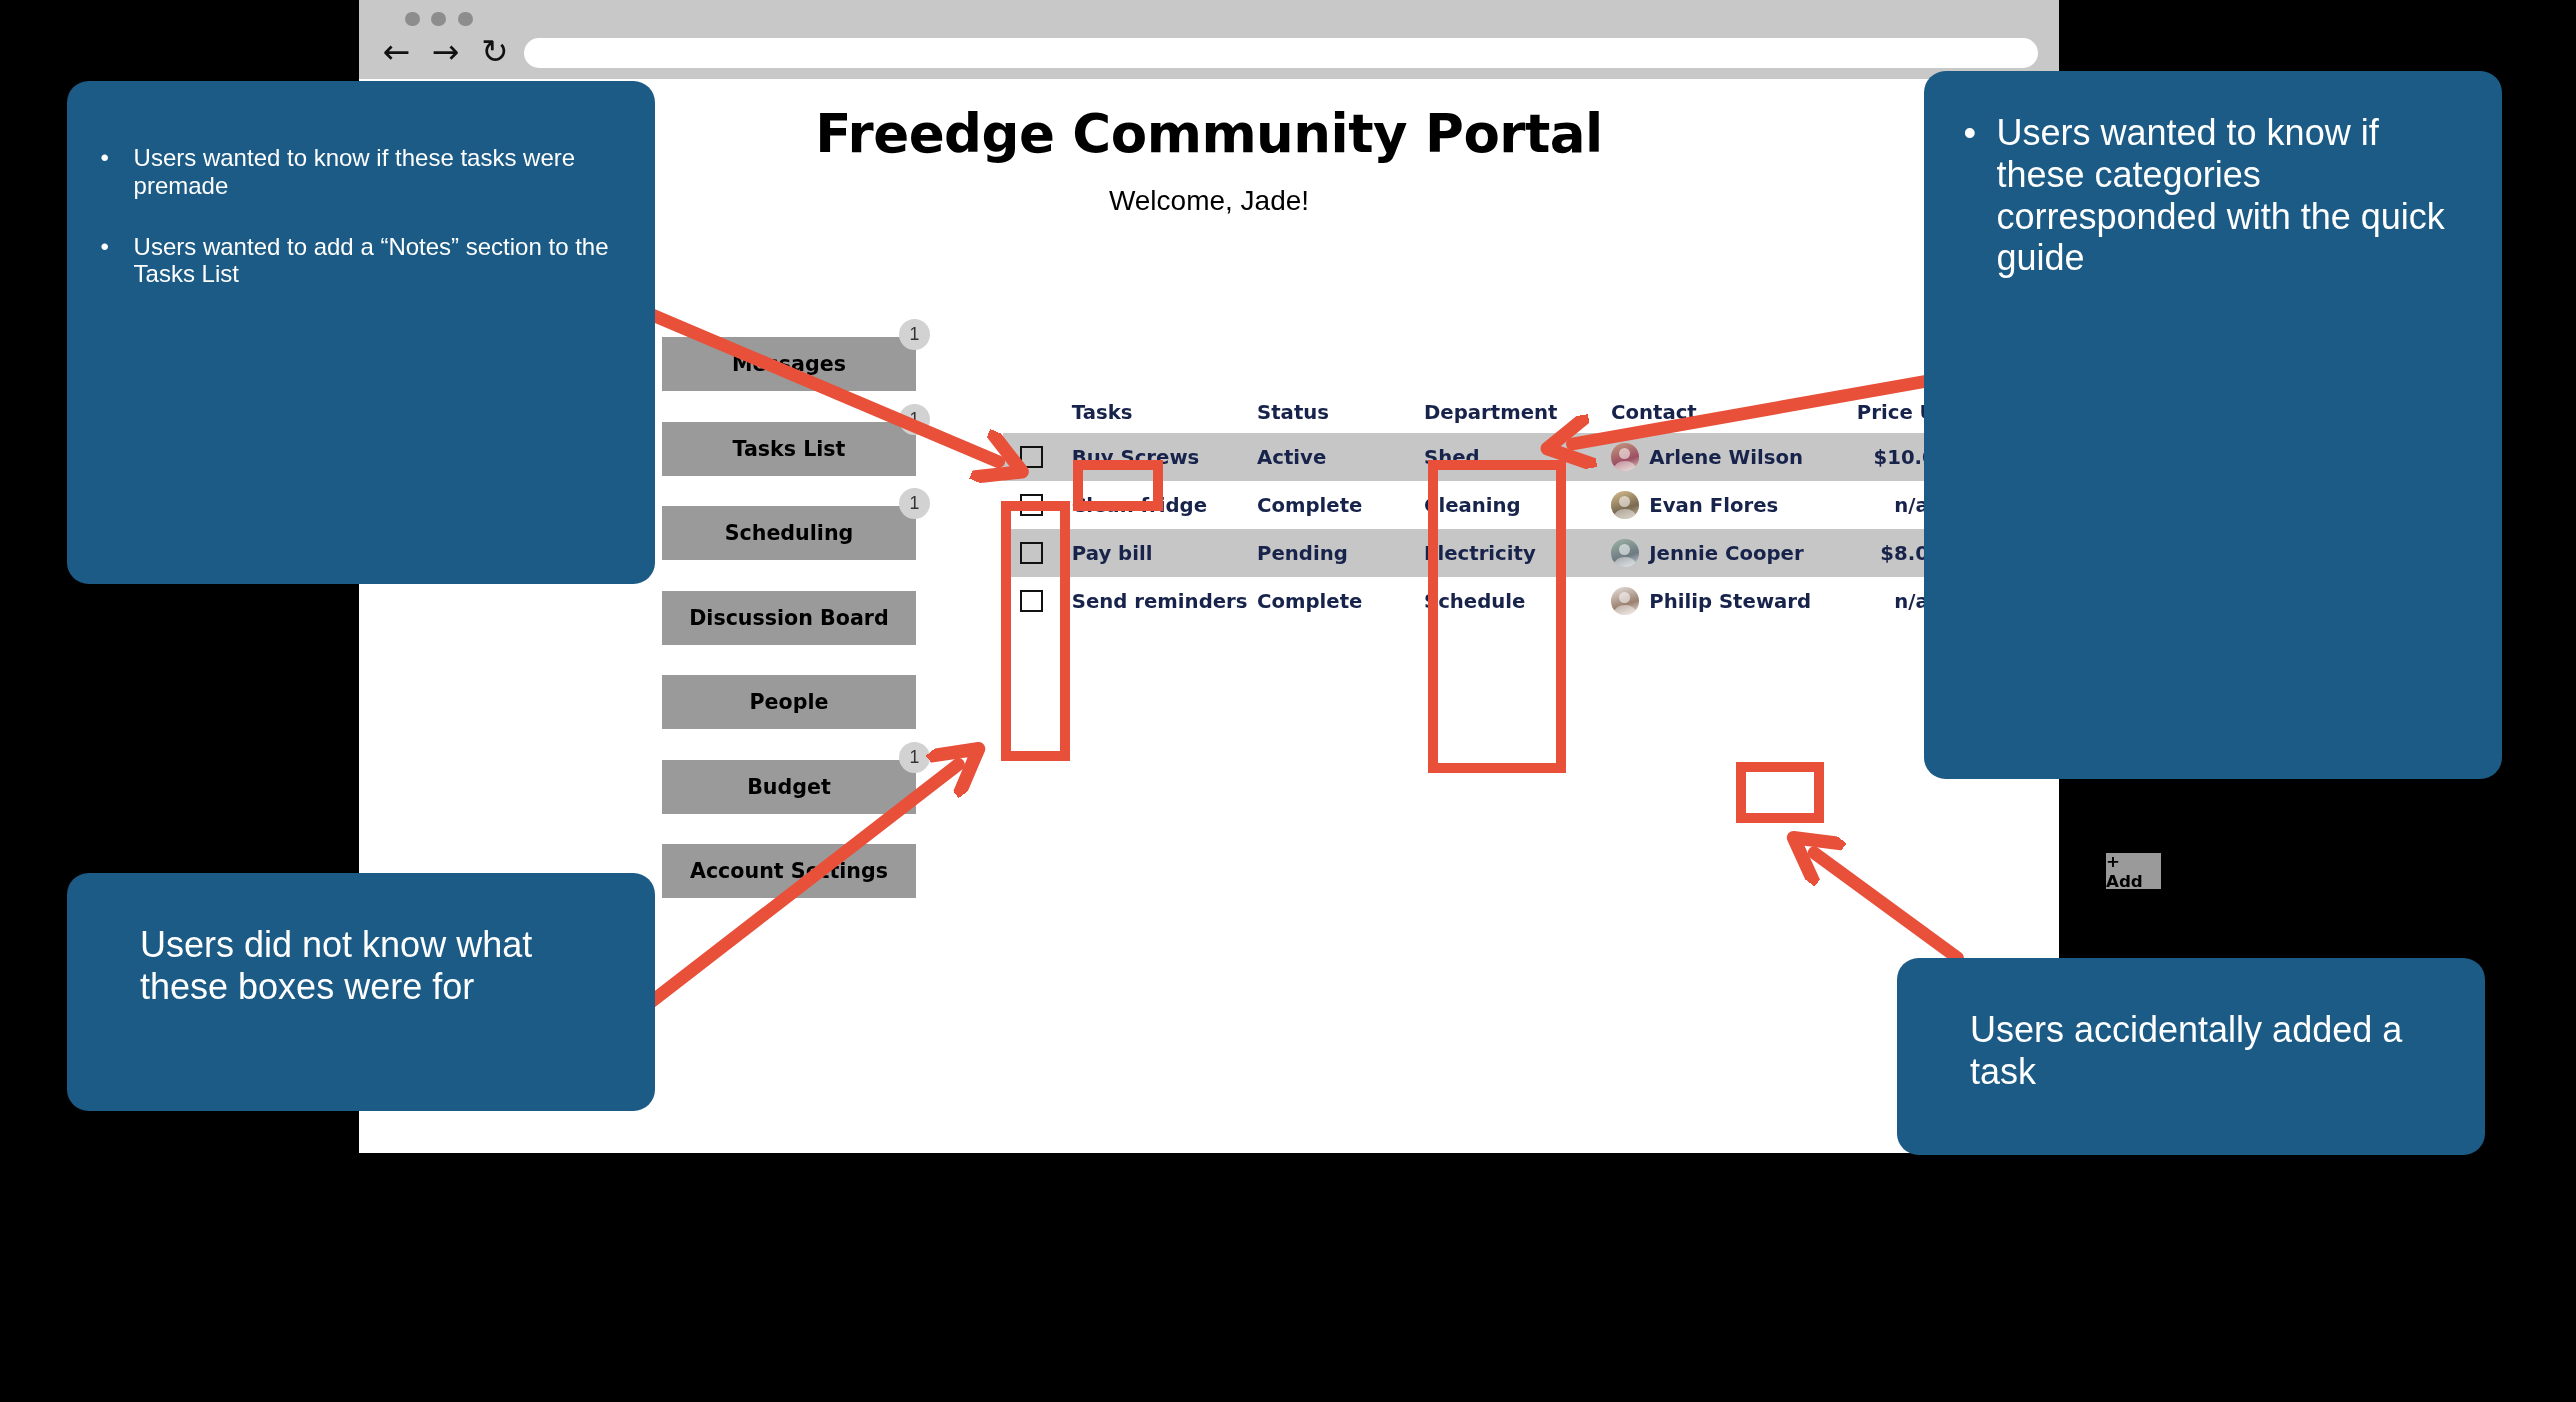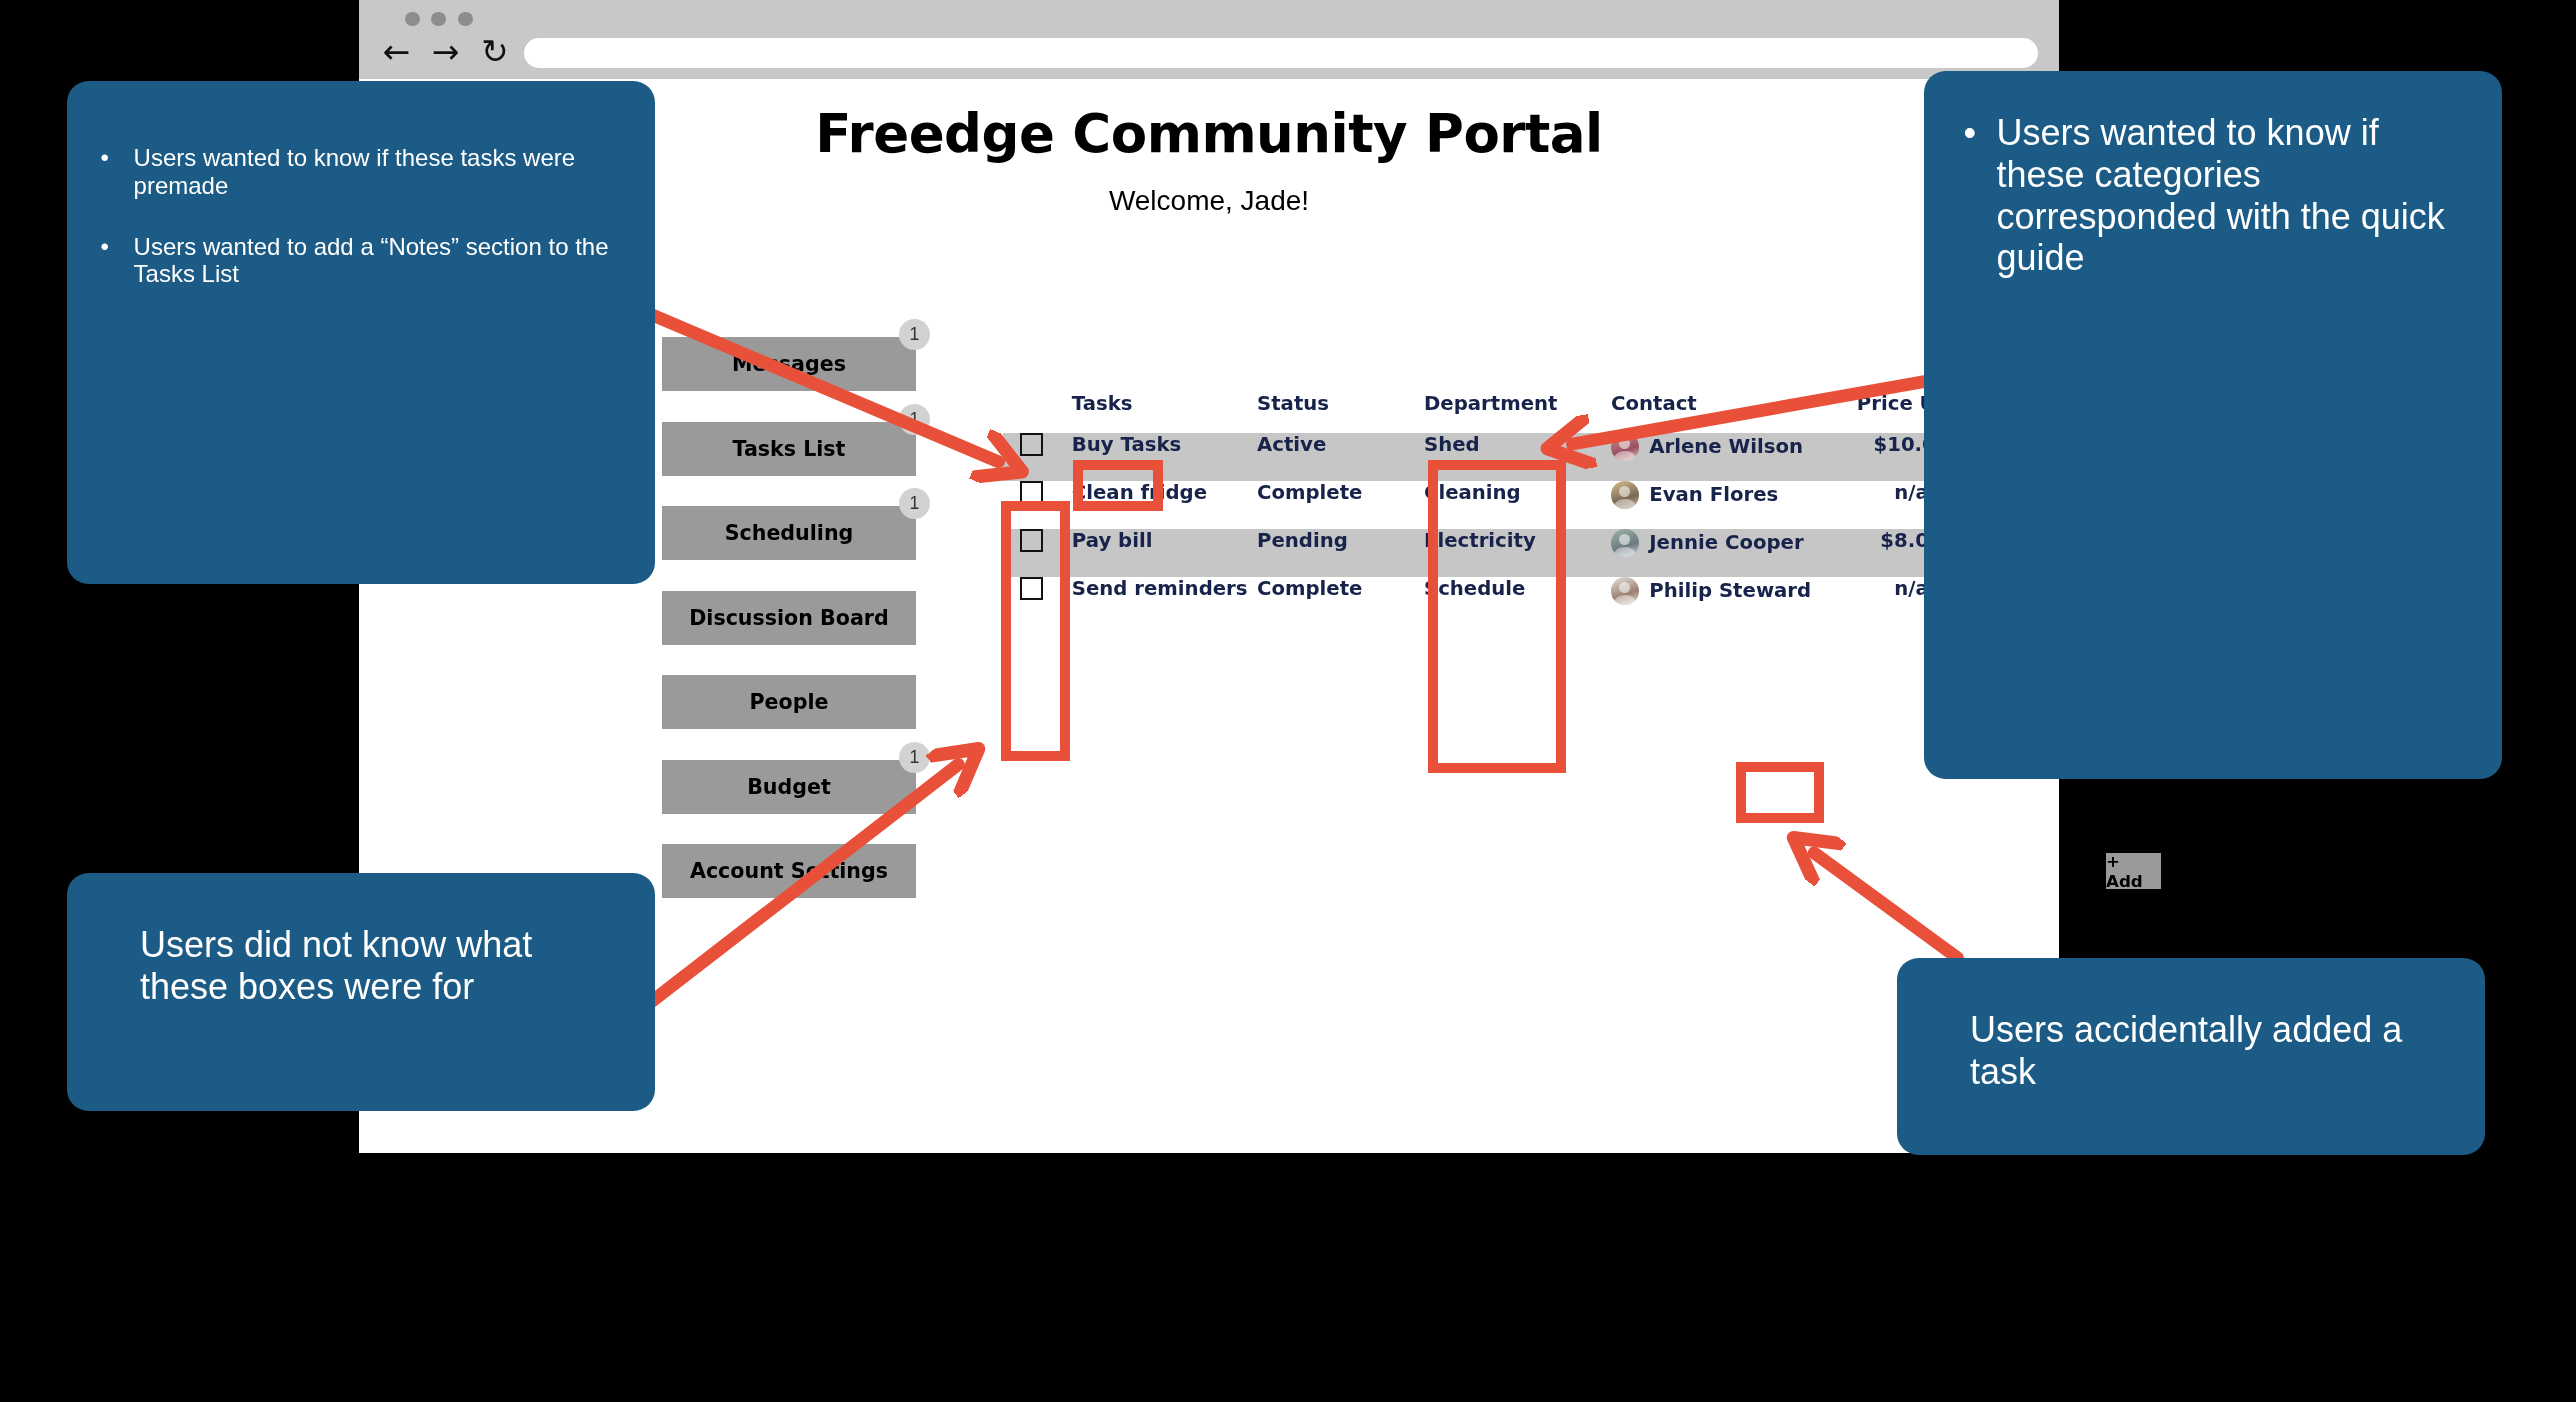--- a/index.html
+++ b/index.html
@@ -145,21 +145,21 @@
 
   
   #tasks-table {
     position: absolute;
     left: 644px;
     top: 313px;
     width: 983px;
   }
   .tbl-row {
     display: flex;
-    align-items: flex-start;
+    align-items: center;
     height: 48px;
   }
   .tbl-head { height: 41px; background: #ffffff; }
   .tbl-row.shaded { background: #c6c6c6; }
   .col-check { width: 57px; display: flex; justify-content: center; align-items: center; }
   .col-task  { width: 197px; padding-left: 11.8px; box-sizing: border-box; }
   .col-status{ width: 167px; }
   .col-dept  { width: 187px; }
   .col-contact { width: 226px; display: flex; align-items: center; gap: 10.8px; }
   .col-price { width: 149px; text-align: center; }
@@ -393,21 +393,21 @@
         <div class="col-dept cell">Department</div>
         <div class="col-contact cell">Contact</div>
         <div class="col-price cell">Price USD</div>
       </div>
       <div id="sort-caret"></div>
 
       <div class="tbl-row shaded">
         <div class="col-check">
             <span class="chk"></span>
           </div>
-        <div class="col-task cell">Buy Tasks</div>
+        <div class="col-task cell">Buy Screws</div>
         <div class="col-status cell">Active</div>
         <div class="col-dept cell">Shed</div>
         <div class="col-contact">
           <span class="avatar a1"></span>
           <span class="cell">Arlene Wilson</span>
         </div>
         <div class="col-price cell">$10.00</div>
       </div>
 
       <div class="tbl-row">

